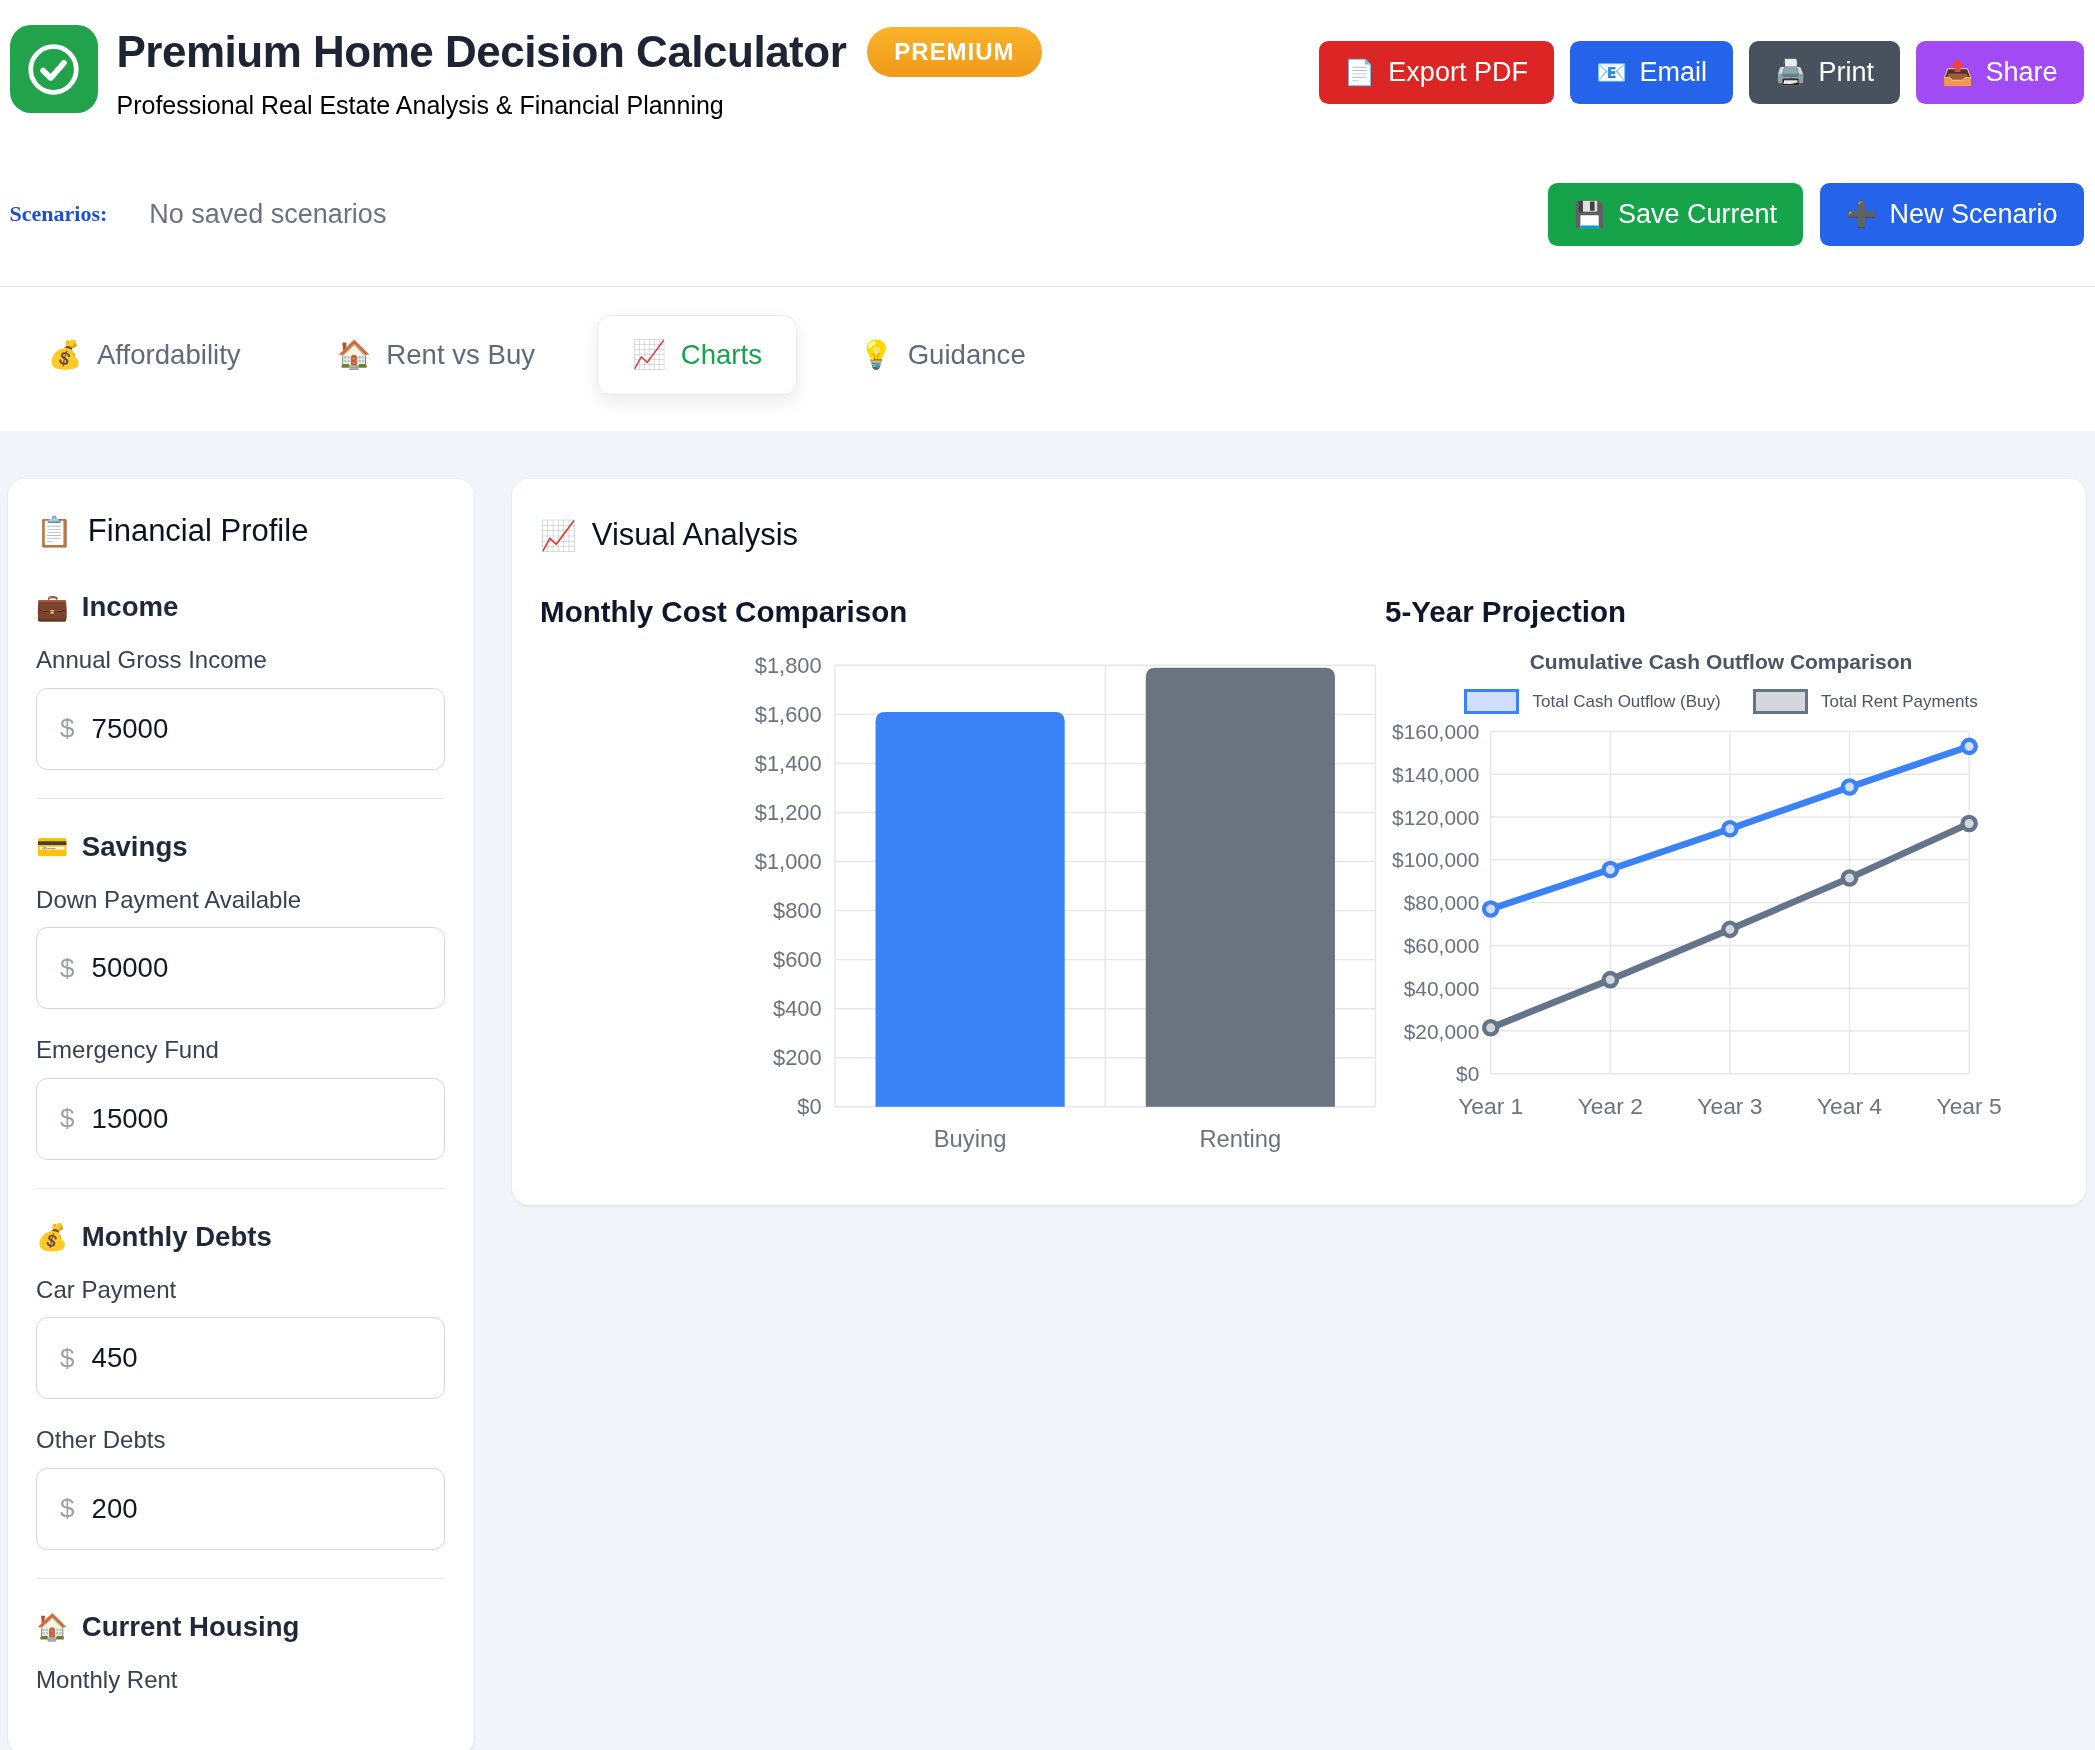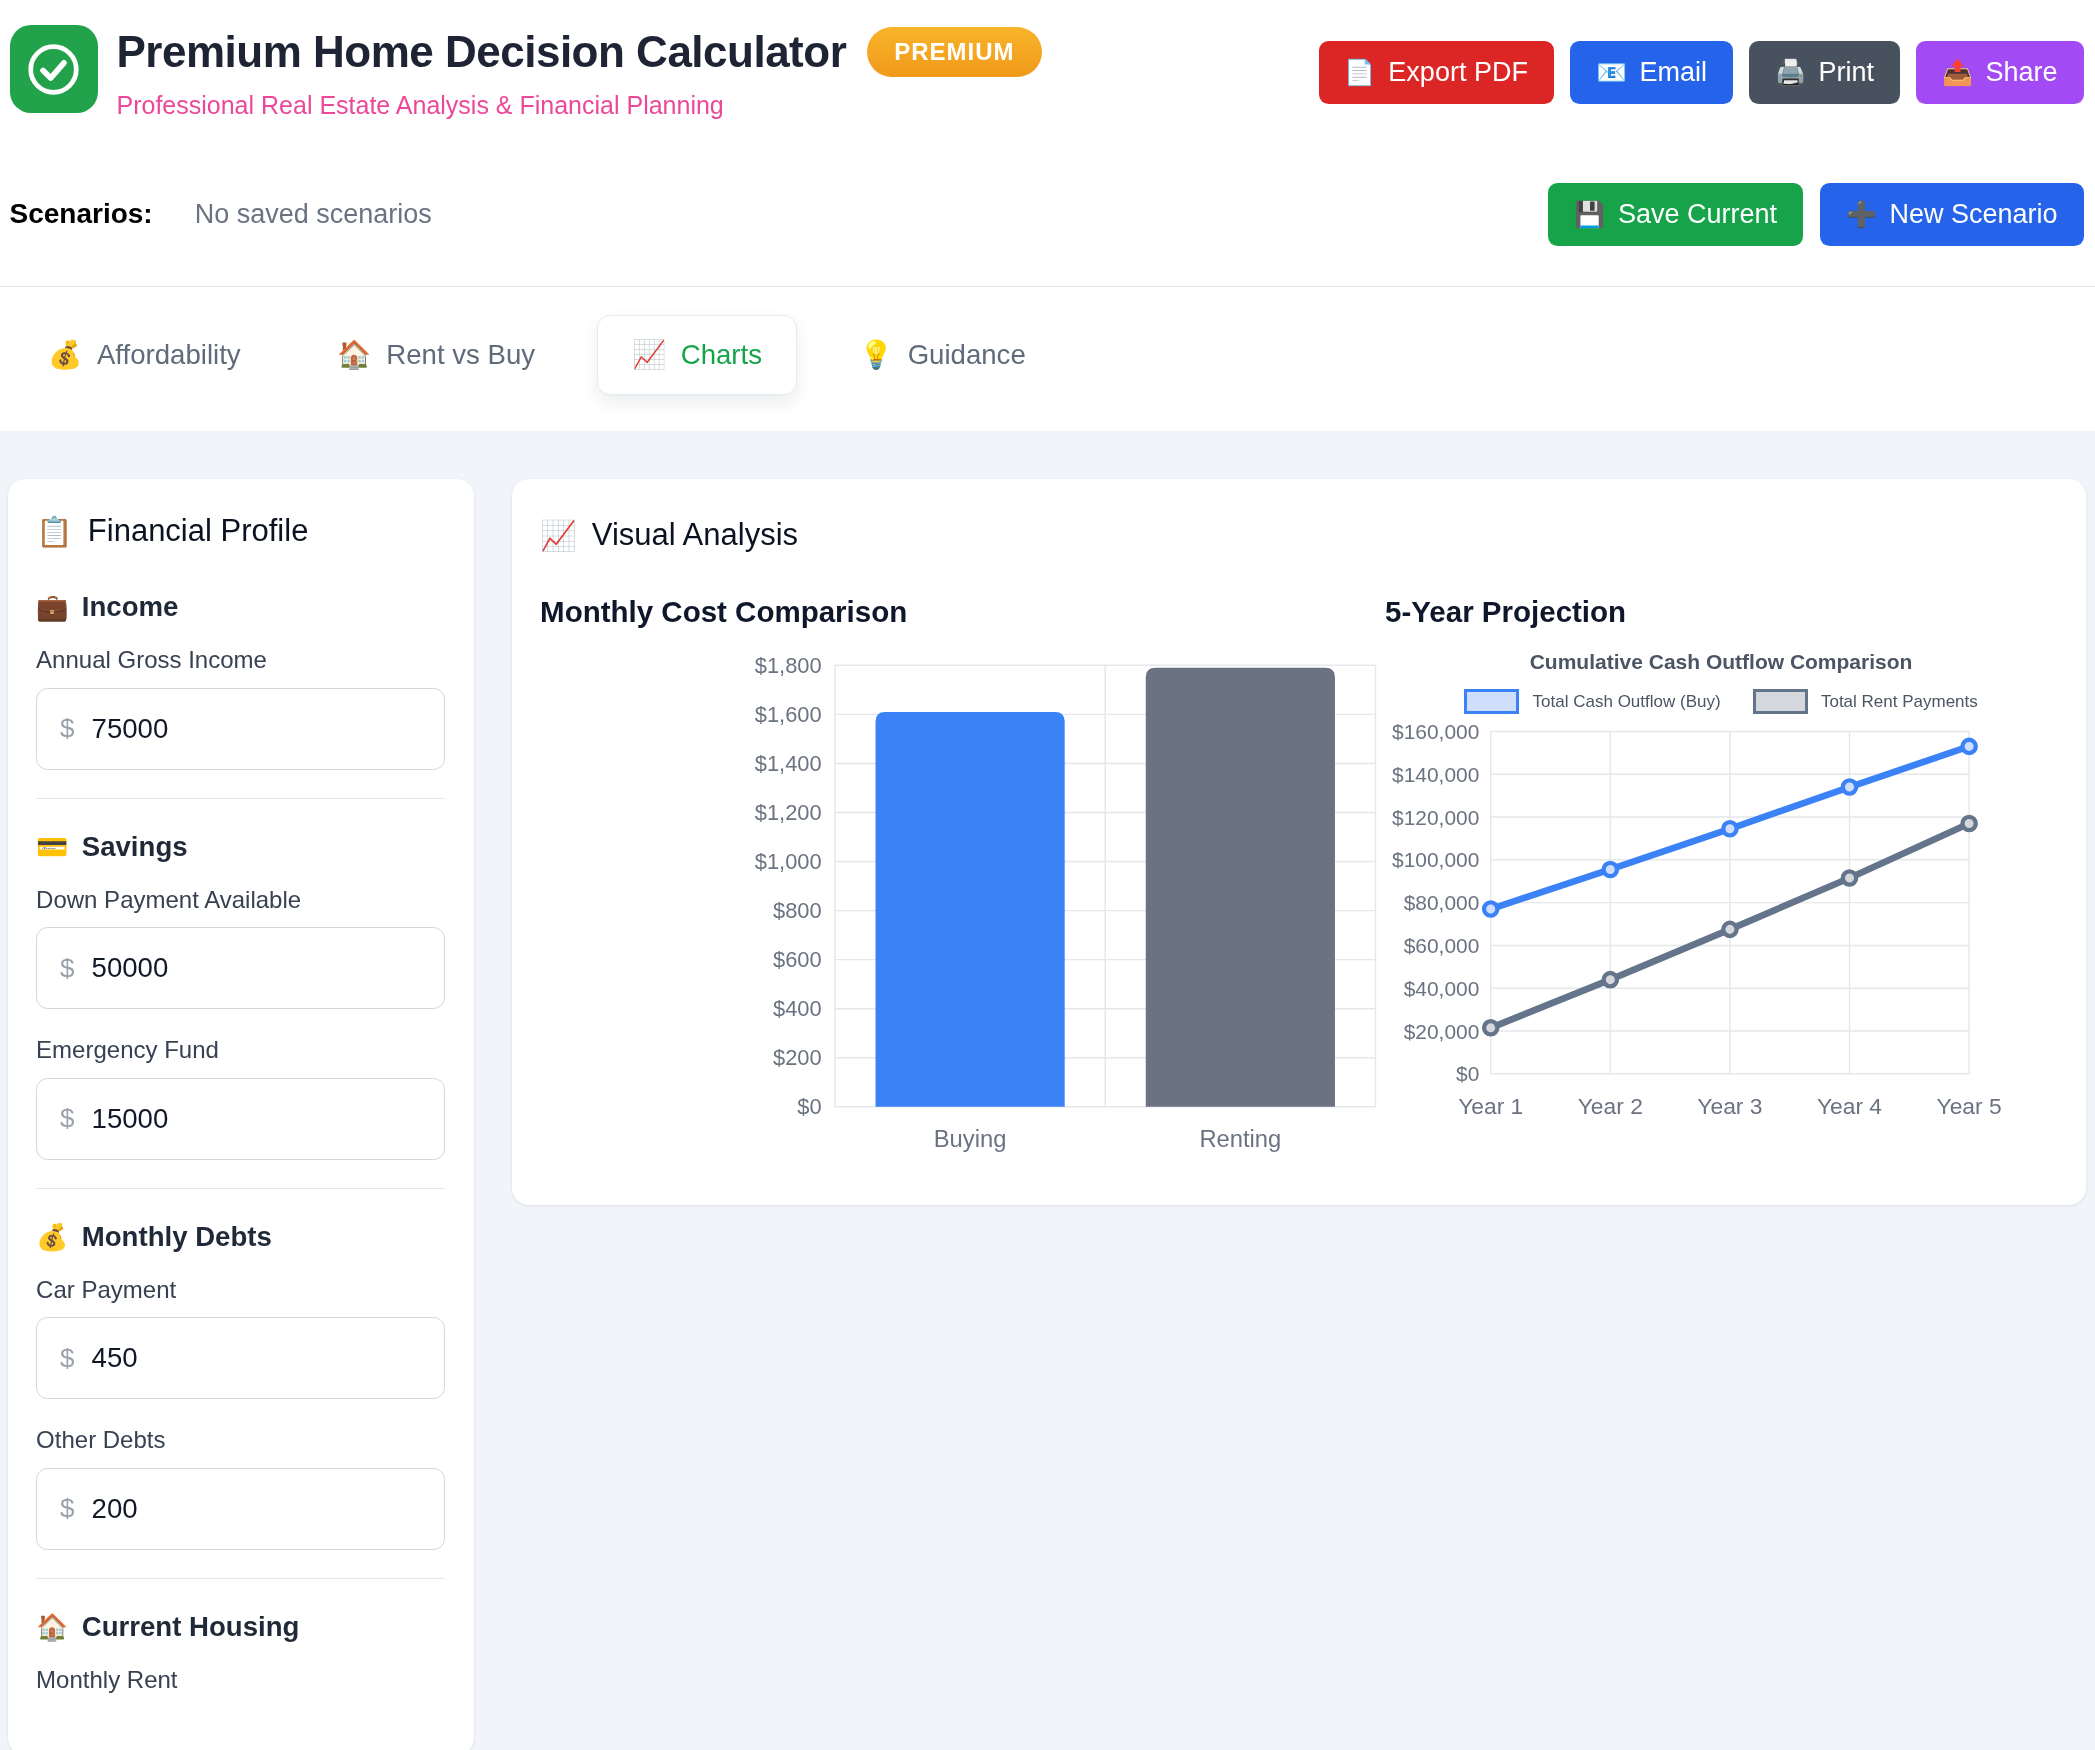--- a/index.html
+++ b/index.html
@@ -7,36 +7,36 @@
   .header{background:#fff;display:flex;align-items:center;justify-content:space-between;
     padding:25px 11.4px 27px 9.5px;}
   .header-left{display:flex;align-items:flex-start;gap:19px;}
   .app-icon{width:88px;height:88px;border-radius:21px;background:#21a24b;display:flex;
     align-items:center;justify-content:center;flex:0 0 auto;}
   .title-block{padding-top:1.9px;}
   .title-row{display:flex;align-items:center;gap:21px;}
   .app-title{font-size:44px;font-weight:bold;color:#1e2433;letter-spacing:-0.5px;line-height:1.1;margin:0;}
   .badge{background:linear-gradient(180deg,#f9b42a,#f0991a);color:#fff;font-size:24px;font-weight:bold;
     letter-spacing:1px;padding:13.3px 27px;border-radius:950px;line-height:1;}
-  .app-subtitle{font-size:25px;color:#ec4899;margin-top:13.3px;}
+  .app-subtitle{font-size:25px;color:#000000;margin-top:13.3px;}
   .actions{display:flex;gap:16px;}
   .btn{display:flex;align-items:center;gap:12.4px;border:none;border-radius:9.5px;color:#fff;
     font-size:27px;height:63px;padding:0 26px;cursor:pointer;font-family:inherit;}
   .btn .ico{font-size:25px;line-height:1;}
   .btn-export{background:#dc2626;}
   .btn-email{background:#2563eb;}
   .btn-print{background:#48515e;}
   .btn-share{background:#a24af3;}
   .btn-save{background:#16a34a;}
   .btn-new{background:#2563eb;}
 
   .scenario-bar{background:#fff;display:flex;align-items:center;justify-content:space-between;
     padding:36px 11.4px 40px 9.5px;border-bottom:1px solid #e3e8ee;}
   .scenario-left{display:flex;align-items:center;gap:42px;}
-  .scenario-label{font-size:28px;font-weight:bold;color:#000000;}
+  .scenario-label{font-size:22px;font-weight:bold;color:#1d4ed8;font-family:Liberation Serif, serif;}
   .scenario-empty{font-size:27px;color:#6b7280;}
   .scenario-actions{display:flex;gap:17px;}
 
   .tabs-strip{background:#fff;display:flex;align-items:center;gap:27px;padding:28.5px 9.5px 36px 13.3px;}
   .tab{display:flex;align-items:center;gap:14.3px;font-size:27.6px;color:#5f6b7a;
     padding:23px 34px;border-radius:13.3px;border:1px solid transparent;cursor:pointer;background:transparent;font-family:inherit;}
   .tab .ico{font-size:27.6px;line-height:1;}
   .tab.active{background:#fff;border:1px solid #e7ebf0;color:#16a34a;
     box-shadow:0 7.6px 17px rgba(15,23,42,.08);}
 

